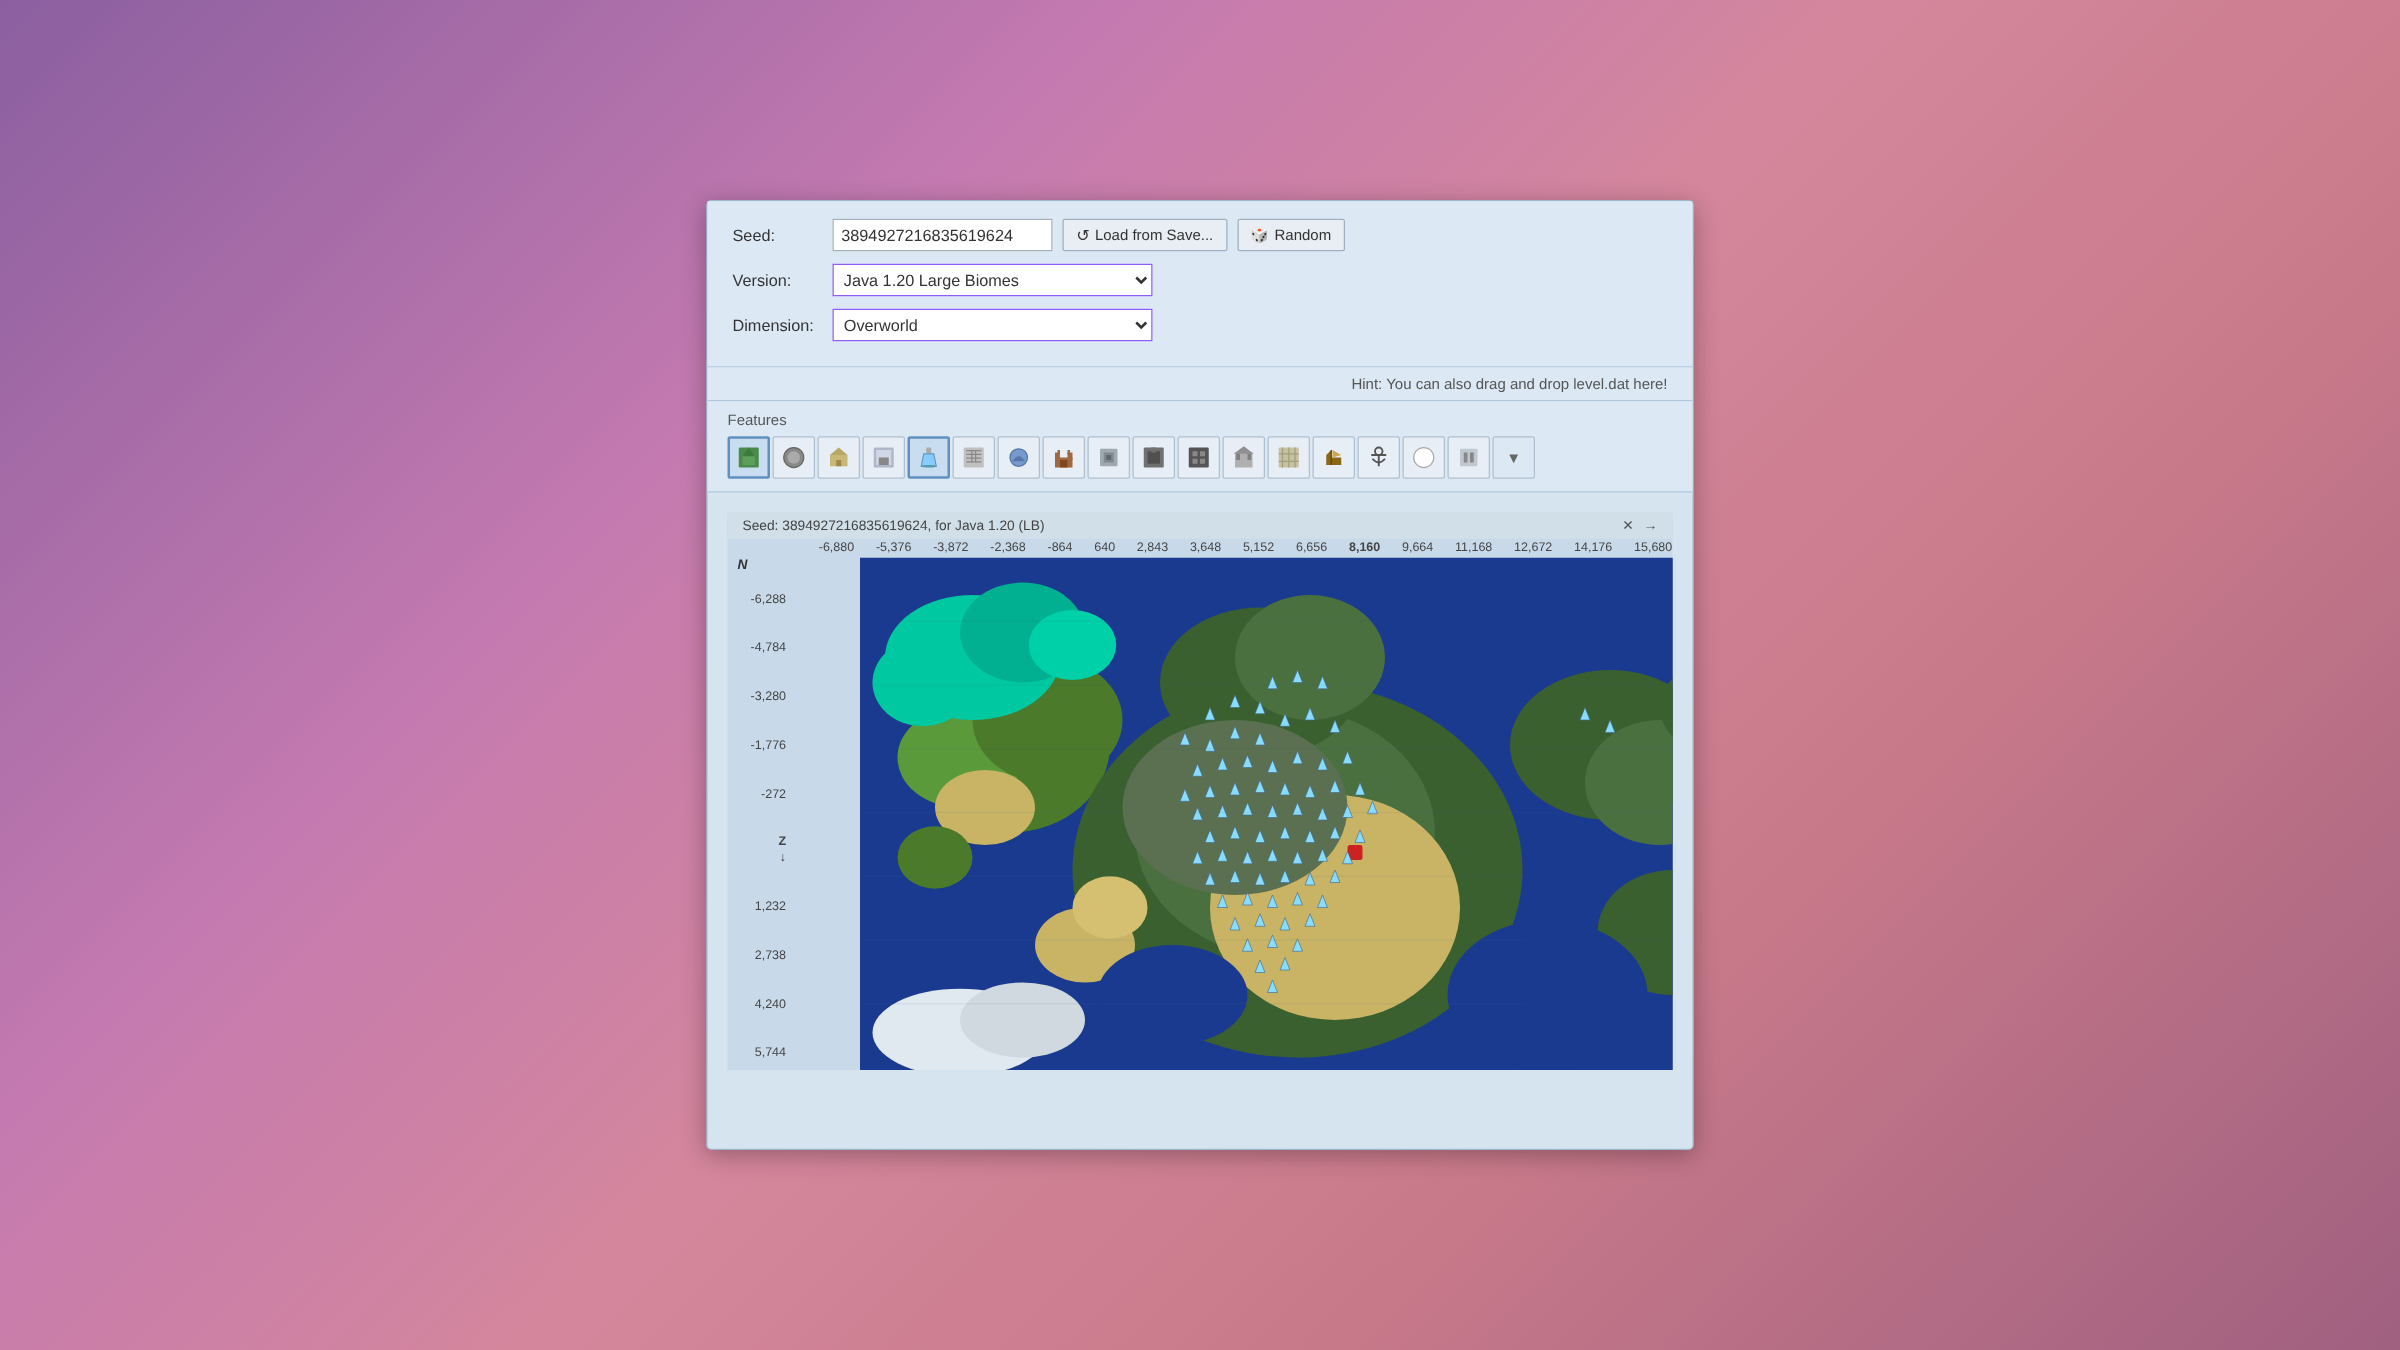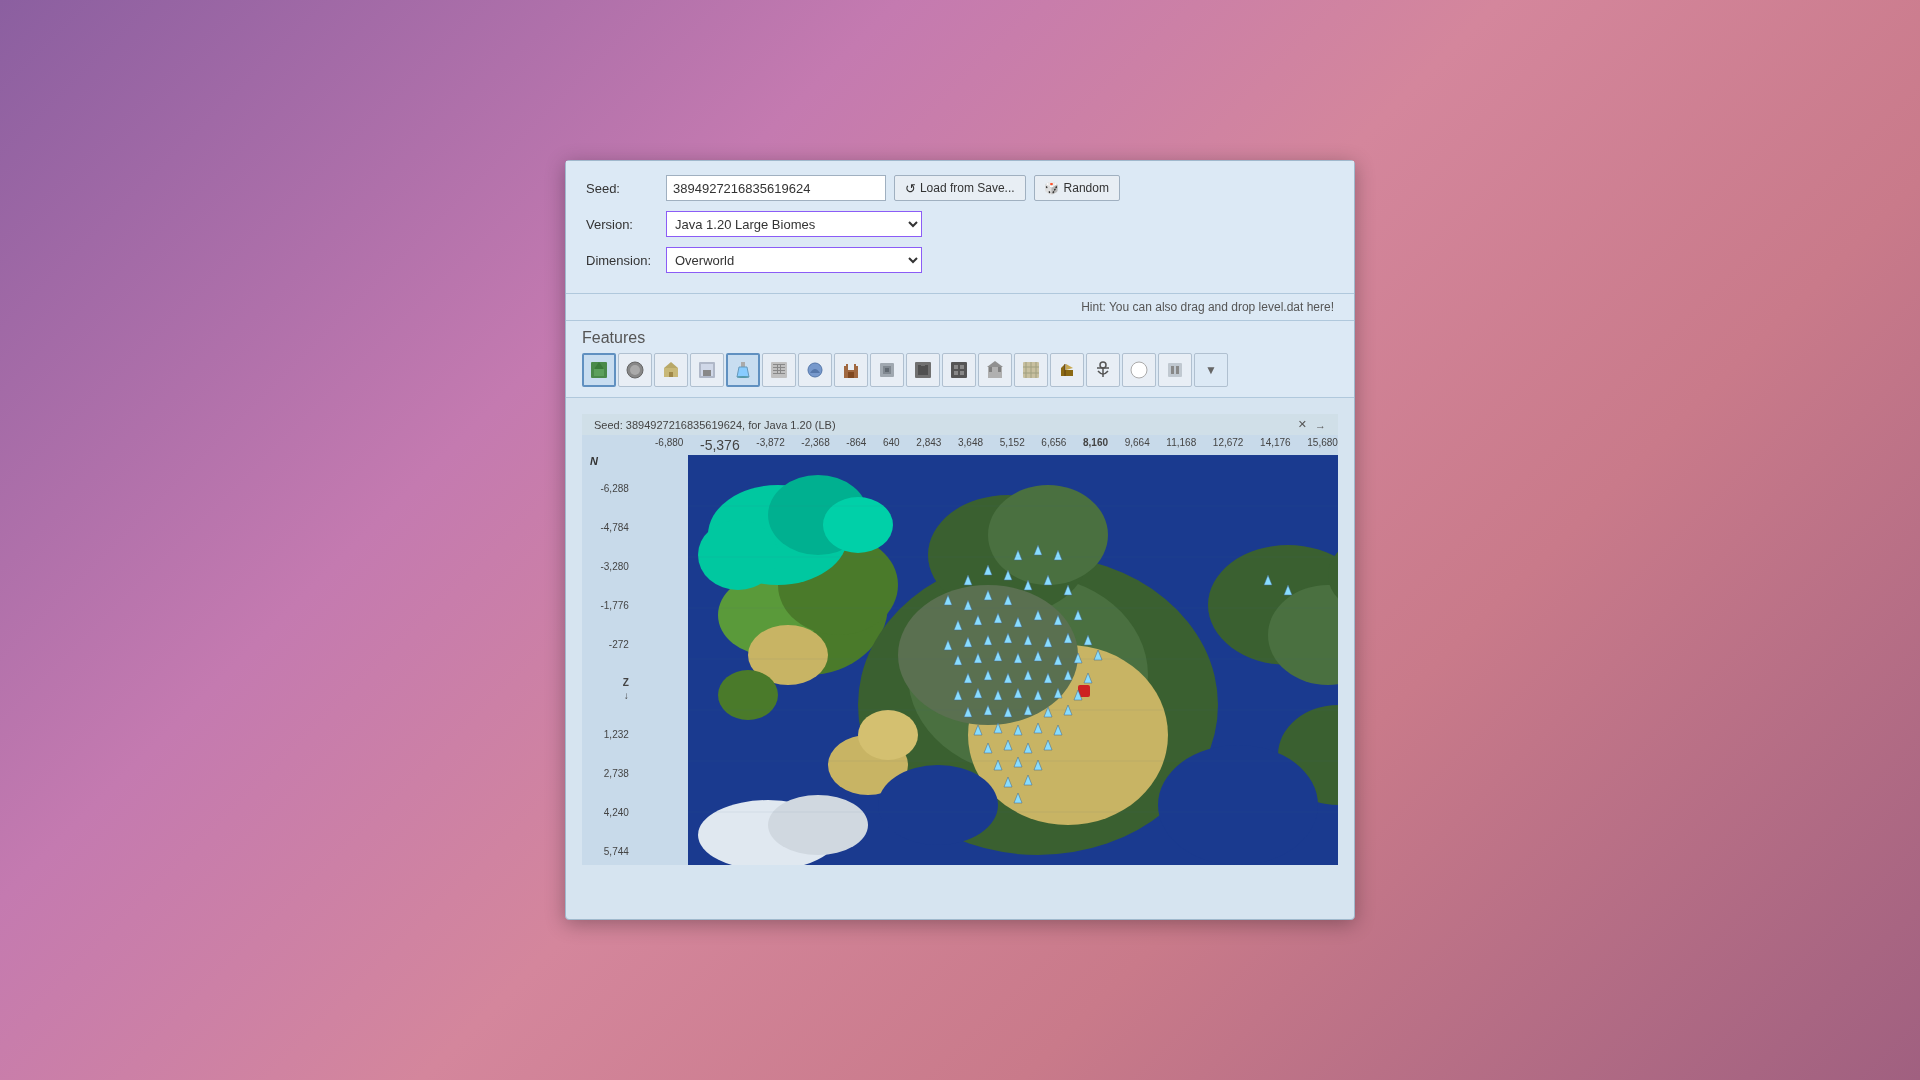--- a/index.html
+++ b/index.html
@@ -30,21 +30,21 @@
       display: flex;
       align-items: center;
       margin-bottom: 10px;
     }
     .form-label {
       width: 80px;
       color: #333;
       font-size: 13px;
     }
     .seed-input {
-      width: 220px;
+      width: 176px;
       height: 26px;
       border: 1px solid #a0b0c0;
       background: white;
       padding: 2px 6px;
       font-size: 13px;
       color: #333;
     }
     .btn {
       display: inline-flex;
       align-items: center;
@@ -75,21 +75,21 @@
       color: #555;
       background: #dce9f5;
       border-bottom: 1px solid #b0c8dc;
     }
     .features-panel {
       padding: 8px 16px 10px 16px;
       background: #dce9f5;
       border-bottom: 1px solid #b0c8dc;
     }
     .features-label {
-      font-size: 16px;
+      font-size: 12px;
       color: #555;
       margin-bottom: 6px;
     }
     .features-icons {
       display: flex;
       align-items: center;
       gap: 2px;
       flex-wrap: wrap;
     }
     .feature-icon {
@@ -377,21 +377,21 @@
     <div class="map-header">
       <span>Seed: 3894927216835619624, for Java 1.20 (LB)</span>
       <div class="map-controls">
         <span style="cursor:pointer; color:#555;">✕</span>
         <span style="color:#555;">→</span>
       </div>
     </div>
 
     <div class="x-axis">
       <span style="font-size:10px; color:#444;">-6,880</span>
-      <span style="font-size:14px; color:#444;">-5,376</span>
+      <span style="font-size:10px; color:#444;">-5,376</span>
       <span style="font-size:10px; color:#444;">-3,872</span>
       <span style="font-size:10px; color:#444;">-2,368</span>
       <span style="font-size:10px; color:#444;">-864</span>
       <span style="font-size:10px; color:#444;">640</span>
       <span style="font-size:10px; color:#444;">2,843</span>
       <span style="font-size:10px; color:#444;">3,648</span>
       <span style="font-size:10px; color:#444;">5,152</span>
       <span style="font-size:10px; color:#444;">6,656</span>
       <span style="font-size:10px; color:#444;font-weight:bold;">8,160</span>
       <span style="font-size:10px; color:#444;">9,664</span>

